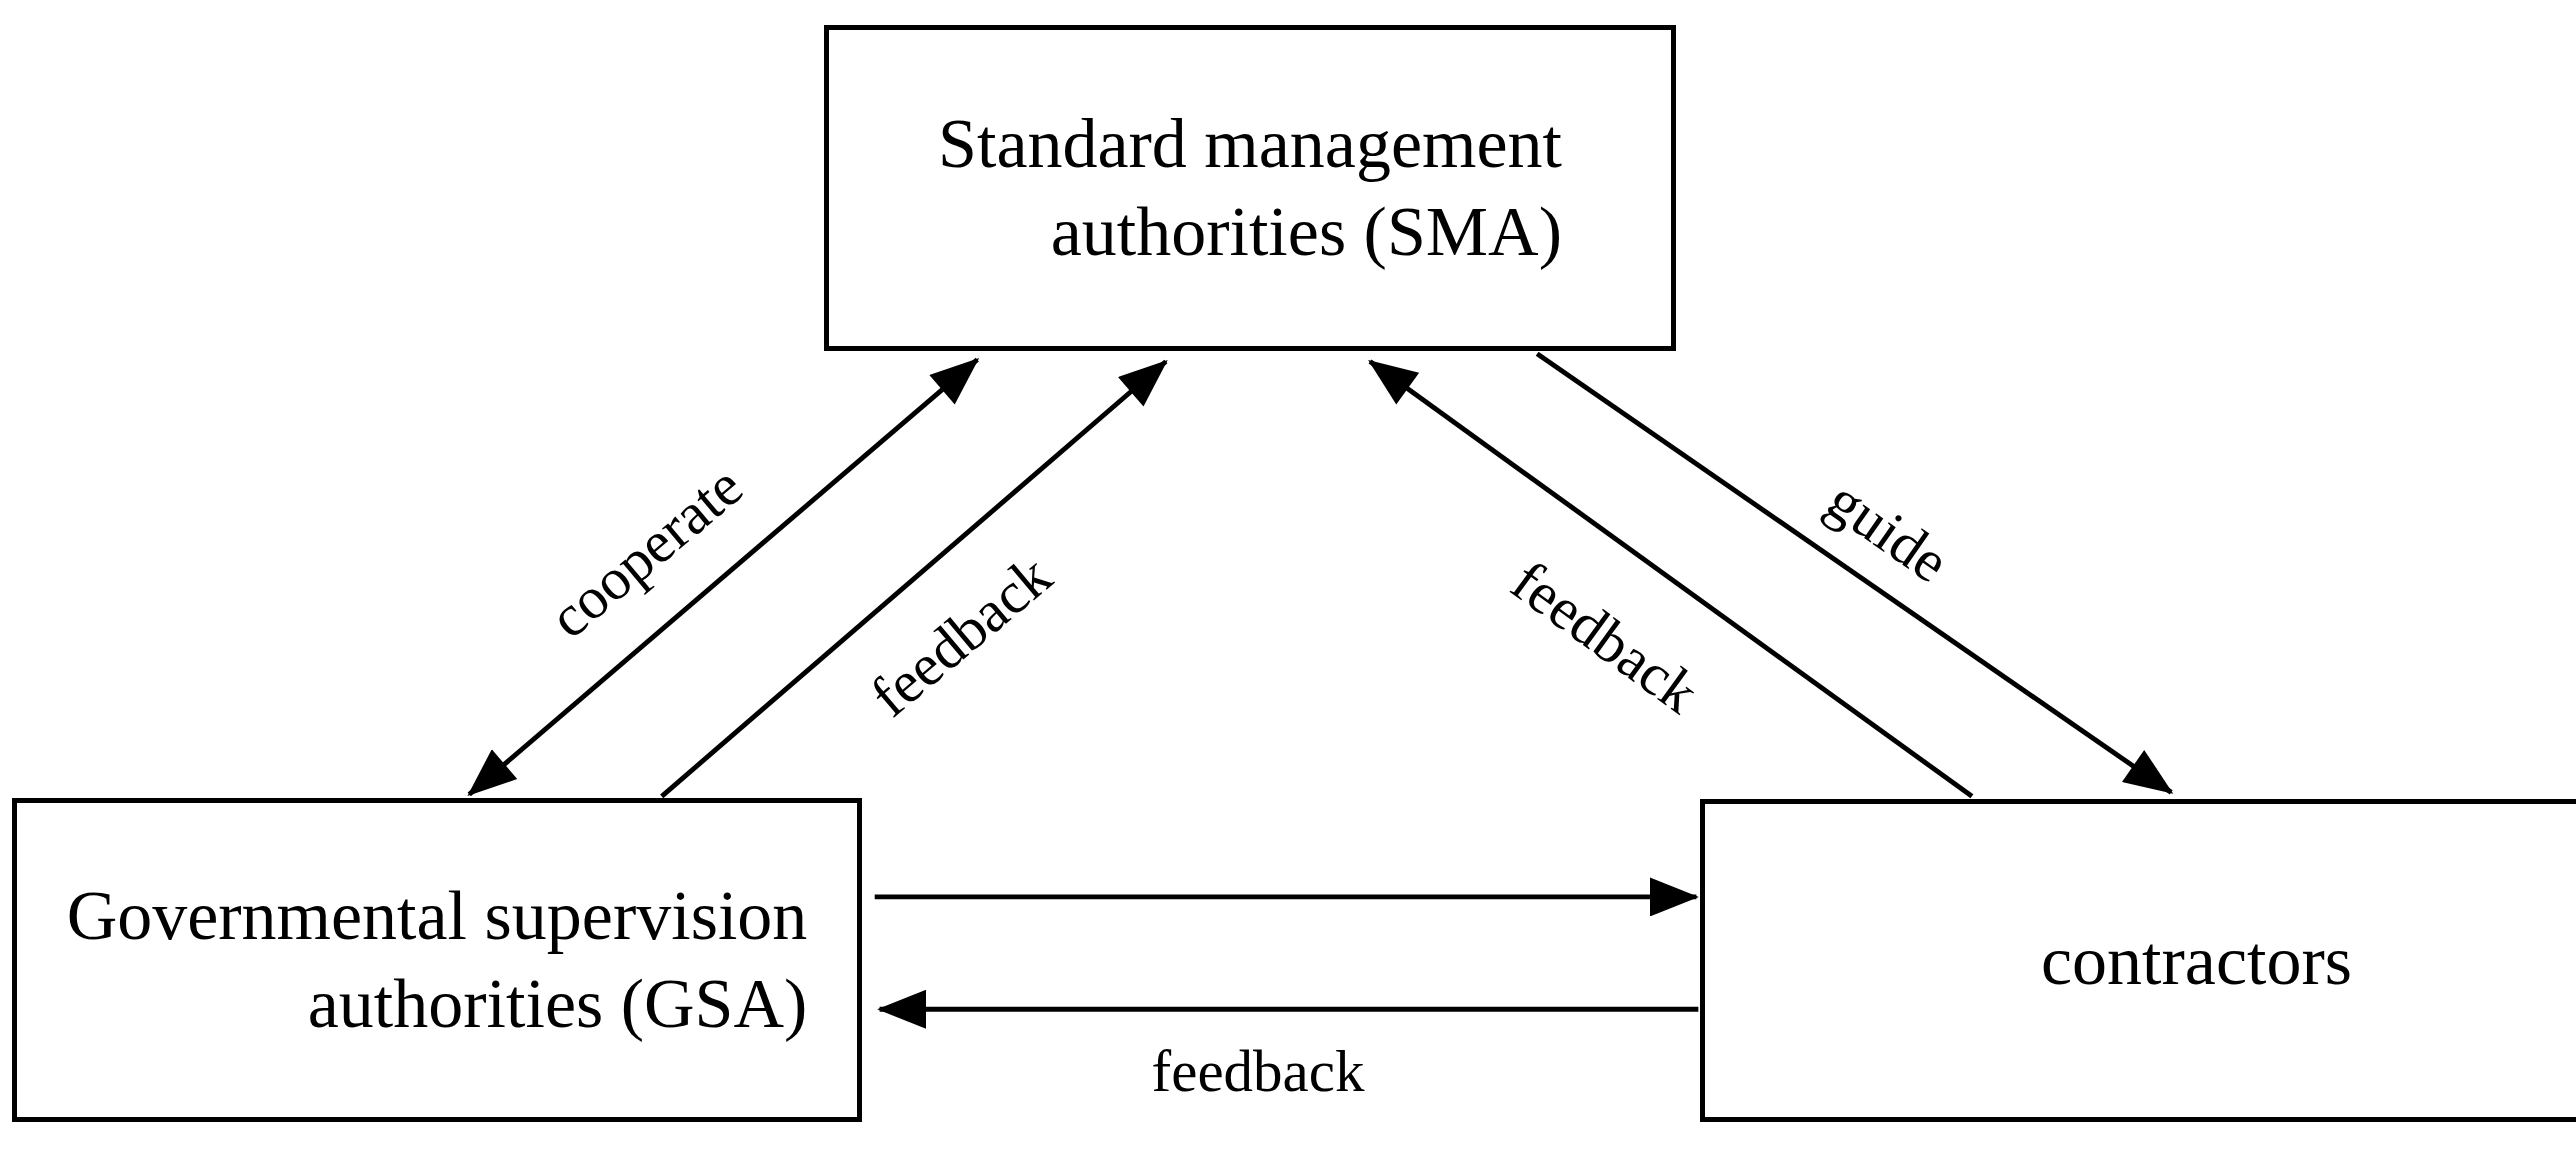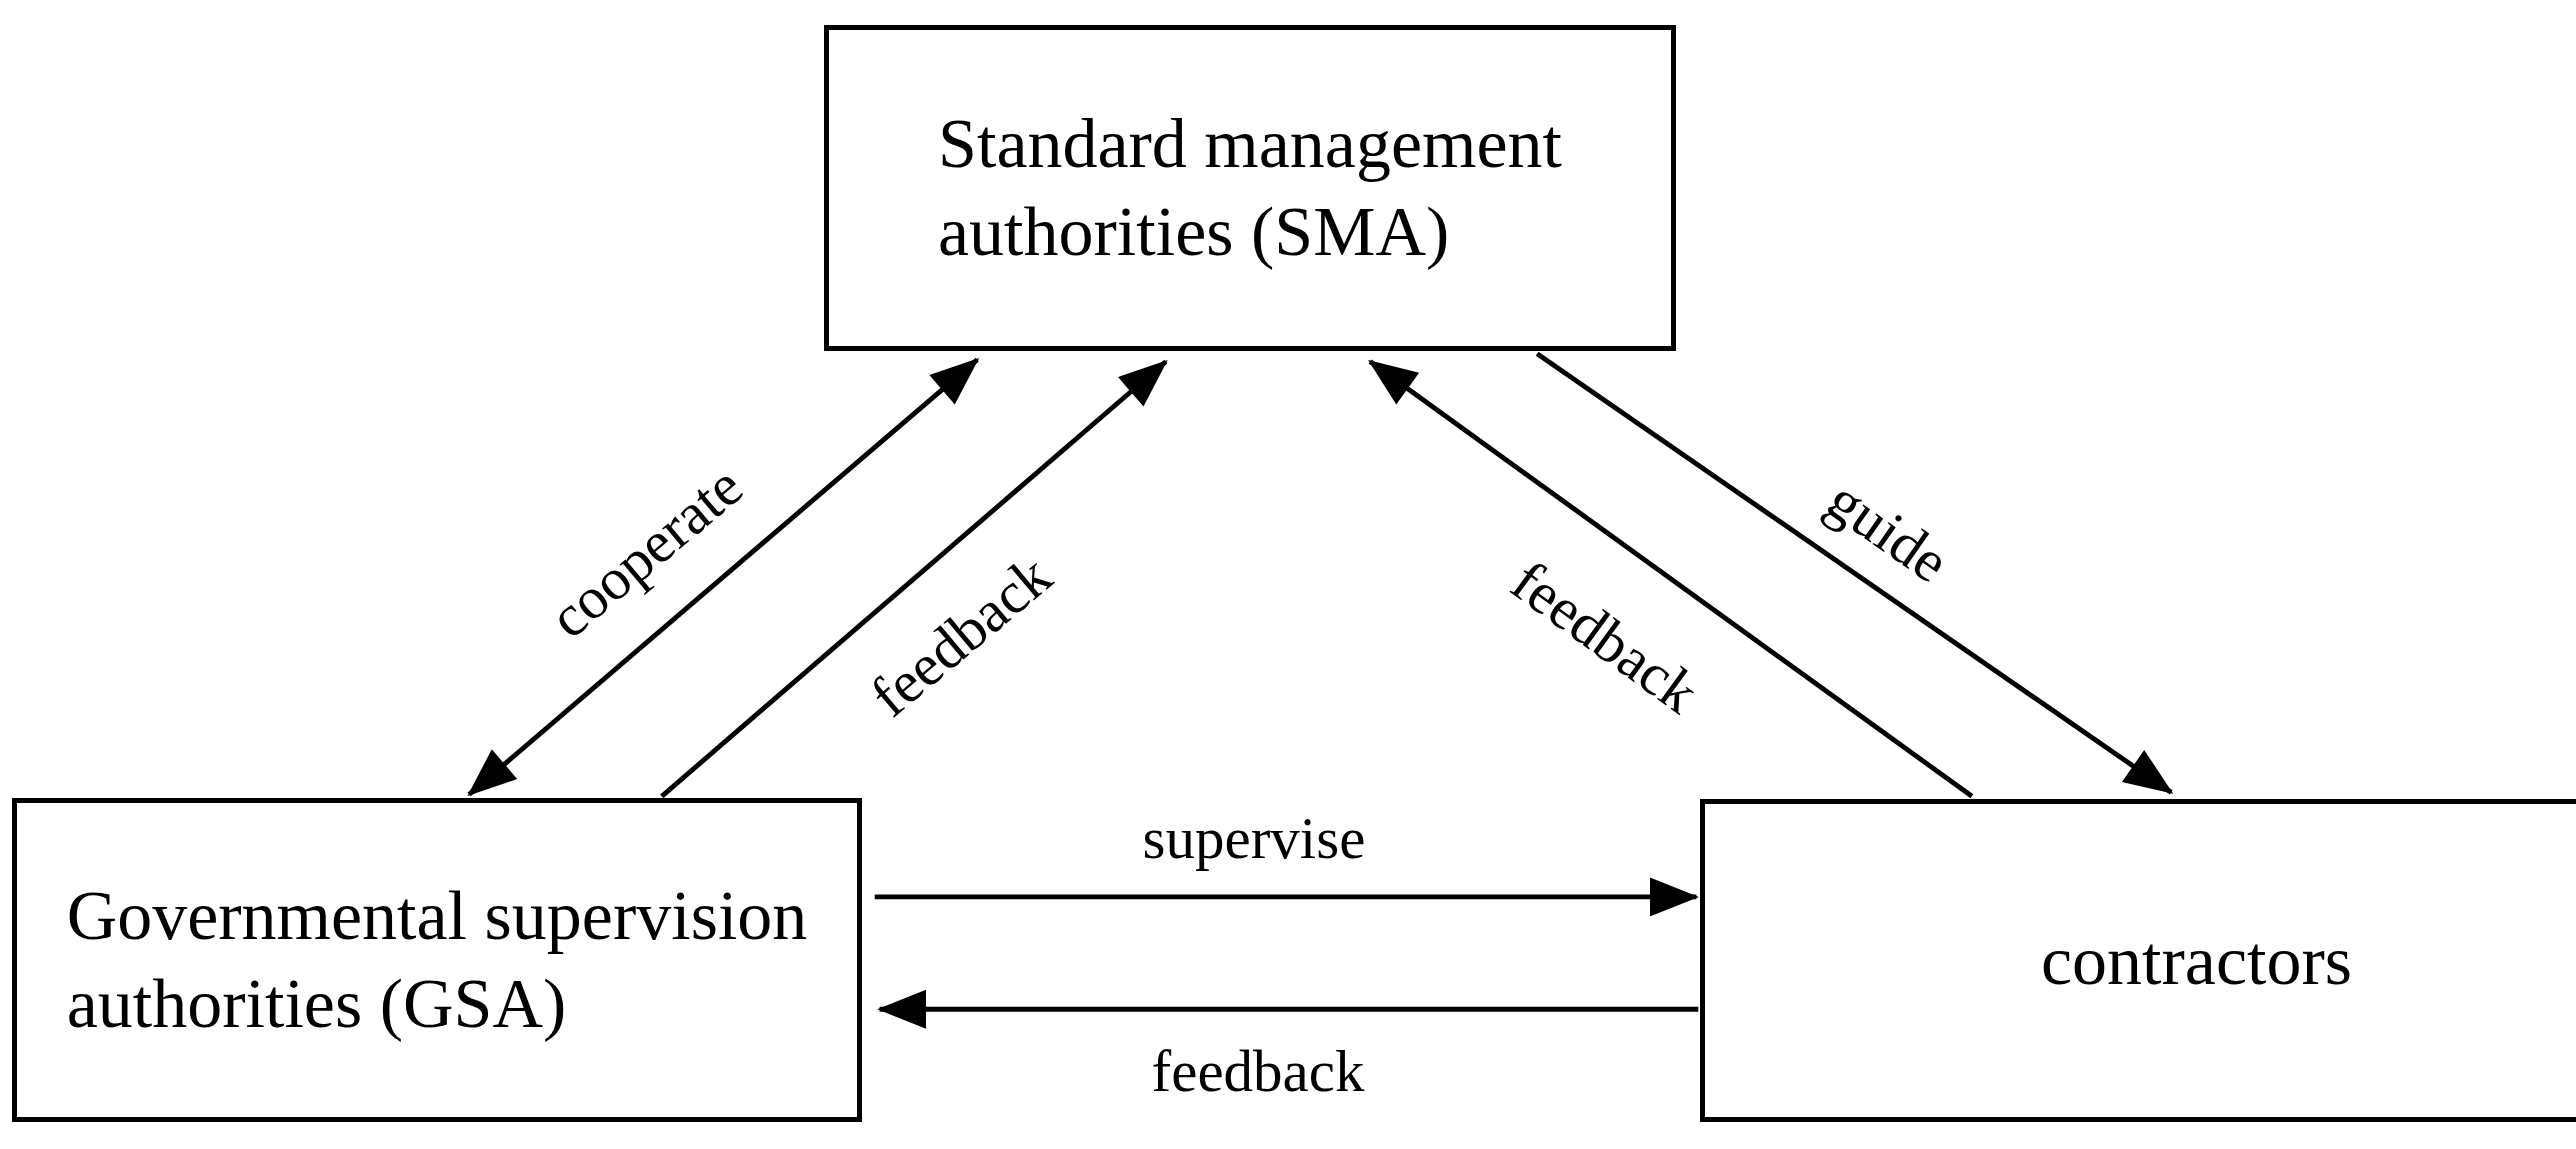--- a/index.html
+++ b/index.html
@@ -28,21 +28,21 @@
     stroke-width: 5;
   }
   .node {
     position: absolute;
     box-sizing: border-box;
     border: 5.9px solid #000000;
     background: #ffffff;
     display: flex;
     align-items: center;
     justify-content: center;
-    text-align: left;
+    text-align: right;
     white-space: pre-line;
     font-size: 70px;
     line-height: 88px;
   }
   .edge-label {
     position: absolute;
     font-size: 59px;
     line-height: 59px;
     white-space: nowrap;
   }
@@ -84,18 +84,17 @@
   <div class="node" style="left:1700px; top:799px; width:993px; height:323px;">contractors</div>
 
   <div class="edge-label" style="left:646px; top:552px; transform:translate(-50%,-50%) rotate(-40deg);">cooperate</div>
 
   <div class="edge-label" style="left:961px; top:636px; transform:translate(-50%,-50%) rotate(-40deg);">feedback</div>
 
   <div class="edge-label" style="left:1605px; top:637px; transform:translate(-50%,-50%) rotate(36deg);">feedback</div>
 
   <div class="edge-label" style="left:1888px; top:531px; transform:translate(-50%,-50%) rotate(35deg);">guide</div>
 
-  <div class="edge-label" style="left:1254px; top:838px; transform:translate(-50%,-50%);">supervise</div>
 
   <div class="edge-label" style="left:1258px; top:1071px; transform:translate(-50%,-50%);">feedback</div>
 
 </div>
 
 
 </body></html>

